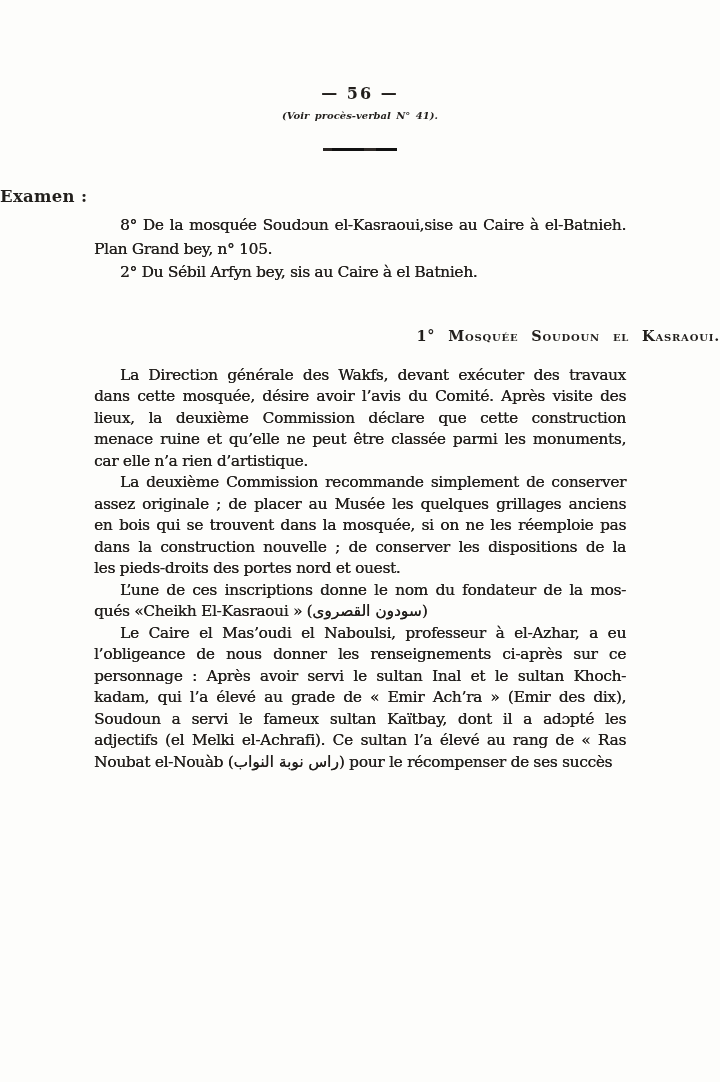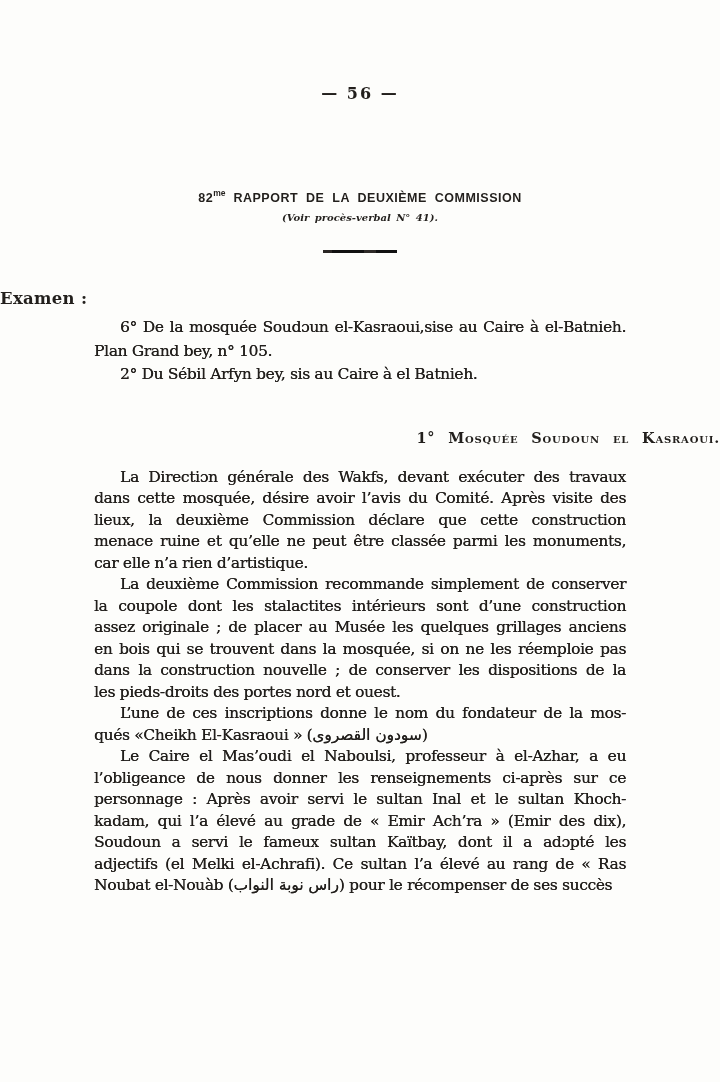--- a/index.html
+++ b/index.html
@@ -109,54 +109,49 @@
     text-align-last: left;
   }
 </style>
 </head>
 <body style="--ink: #221f1c; --paper: #fdfdfb;">
 
 <div class="page">
 
   <div class="page-number">— 56 —</div>
 
-  <div class="report-head">
-    <span>82</span><sup>me</sup>
-    <span>RAPPORT DE LA DEUXIÈME COMMISSION</span>
-  </div>
 
   <div class="report-reference">(Voir procès-verbal N° 41).</div>
 
   <div class="divider"></div>
 
   <div class="examen-heading">Examen :</div>
 
   <div class="examen-items text-col">
     <div class="paragraph">
-        <div class="line indent">6° De la mosquée Soudɔun el-Kasraoui,sise au Caire à el-Batnieh.</div>
+        <div class="line indent">8° De la mosquée Soudɔun el-Kasraoui,sise au Caire à el-Batnieh.</div>
         <div class="line line-last">Plan Grand bey, n° 105.</div>
       </div>
     <div class="paragraph">
         <div class="line indent line-last">2° Du Sébil Arfyn bey, sis au Caire à el Batnieh.</div>
       </div>
   </div>
 
   <div class="section-heading">1° Mosquée Soudoun el Kasraoui.</div>
 
   <div class="body-text text-col">
     <div class="paragraph">
         <div class="line indent">La Directiɔn générale des Wakfs, devant exécuter des travaux</div>
         <div class="line">dans cette mosquée, désire avoir l’avis du Comité. Après visite des</div>
         <div class="line">lieux, la deuxième Commission déclare que cette construction</div>
         <div class="line">menace ruine et qu’elle ne peut être classée parmi les monuments,</div>
         <div class="line line-last">car elle n’a rien d’artistique.</div>
       </div>
     <div class="paragraph">
         <div class="line indent">La deuxième Commission recommande simplement de conserver</div>
-        <div class="line">la coupole dont les stalactites intérieurs sont d’une construction</div>
         <div class="line">assez originale ; de placer au Musée les quelques grillages anciens</div>
         <div class="line">en bois qui se trouvent dans la mosquée, si on ne les réemploie pas</div>
         <div class="line">dans la construction nouvelle ; de conserver les dispositions de la</div>
         <div class="line line-last">les pieds-droits des portes nord et ouest.</div>
       </div>
     <div class="paragraph">
         <div class="line indent">L’une de ces inscriptions donne le nom du fondateur de la mos-</div>
         <div class="line line-last">qués «Cheikh El-Kasraoui » (سودون القصروى)</div>
       </div>
     <div class="paragraph">

